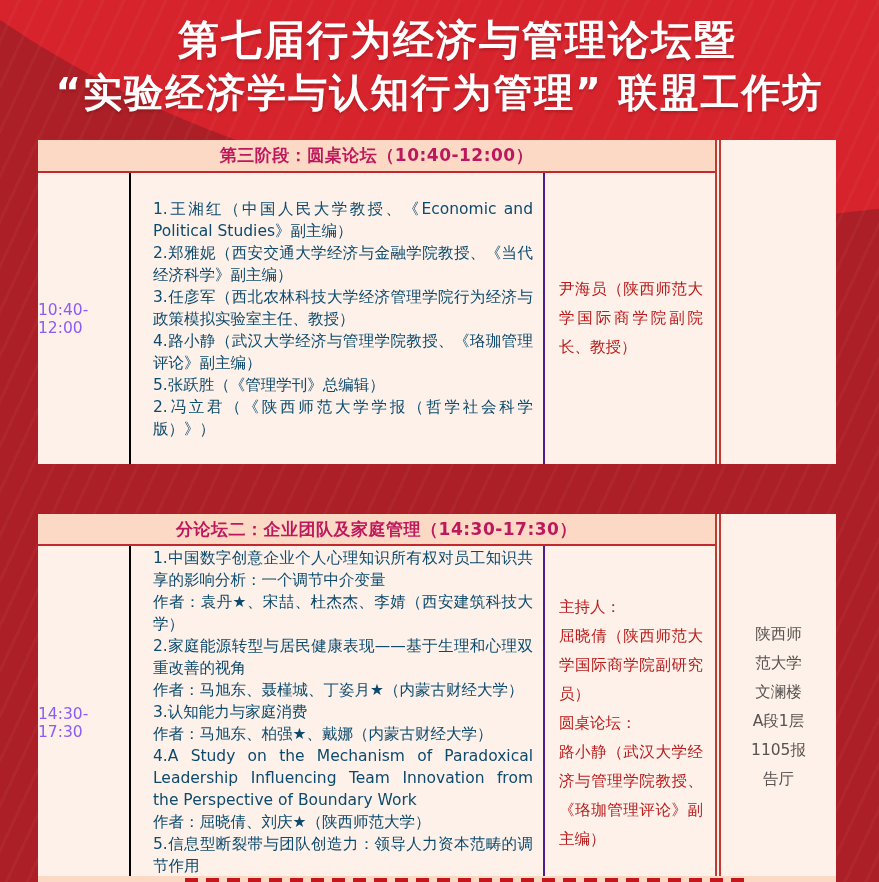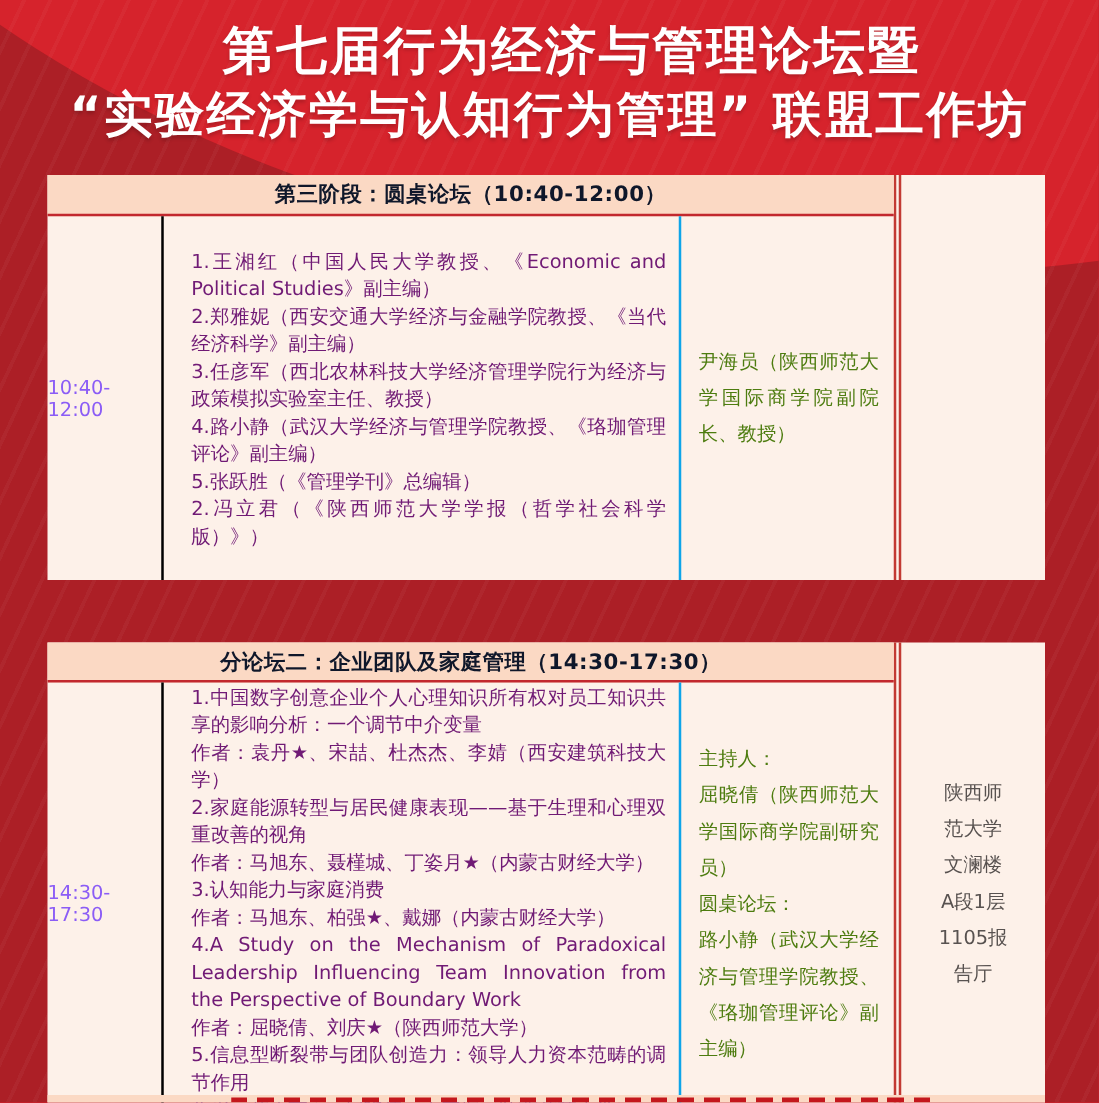--- a/index.html
+++ b/index.html
@@ -45,44 +45,44 @@
     position: absolute; left: 0; top: 0; bottom: 0;
     width: 679px;
     display: flex; flex-direction: column;
     border-right: 2px solid #c23a33;
   }
   .thead {
     height: 32px; flex: 0 0 32px;
     background: #fbd9c4;
     border-bottom: 2px solid #c2282e;
     display: flex; align-items: center; justify-content: center;
-    color: #0f172a; font-weight: bold; font-size: 17px;
+    color: #be185d; font-weight: bold; font-size: 17px;
     letter-spacing: 0.5px;
   }
   .t1 .thead { height: 33px; flex-basis: 33px; }
   .trow { flex: 1 1 auto; display: flex; min-height: 0; }
   .cell-time {
     width: 93px; flex: 0 0 93px;
     border-right: 2px solid #000000;
     display: flex; align-items: center; justify-content: center;
     color: #8b5cf6; font-size: 15.5px;
   }
   .cell-content {
     width: 414px; flex: 0 0 414px;
-    border-right: 2px solid #0ea5e9;
+    border-right: 2px solid #4c1d95;
     display: flex; flex-direction: column; justify-content: center;
     padding: 4px 10px 4px 22px;
-    color: #701a75; font-size: 15.5px; line-height: 22px;
+    color: #0c4a6e; font-size: 15.5px; line-height: 22px;
   }
   .cell-content p { text-align: justify; }
   .cell-mod {
     flex: 1 1 auto;
     display: flex; flex-direction: column; justify-content: center;
     padding: 6px 12px 6px 14px;
-    color: #4d7c0f; font-size: 15.5px; line-height: 29px;
+    color: #b91c1c; font-size: 15.5px; line-height: 29px;
     text-align: justify;
   }
   .col-loc {
     position: absolute; right: 0; top: 0; bottom: 0;
     width: 117px;
     border-left: 2px solid #c23a33;
     display: flex; align-items: center; justify-content: center;
     text-align: center;
     color: #585250; font-size: 15.5px; line-height: 29px;
     white-space: pre-line;

